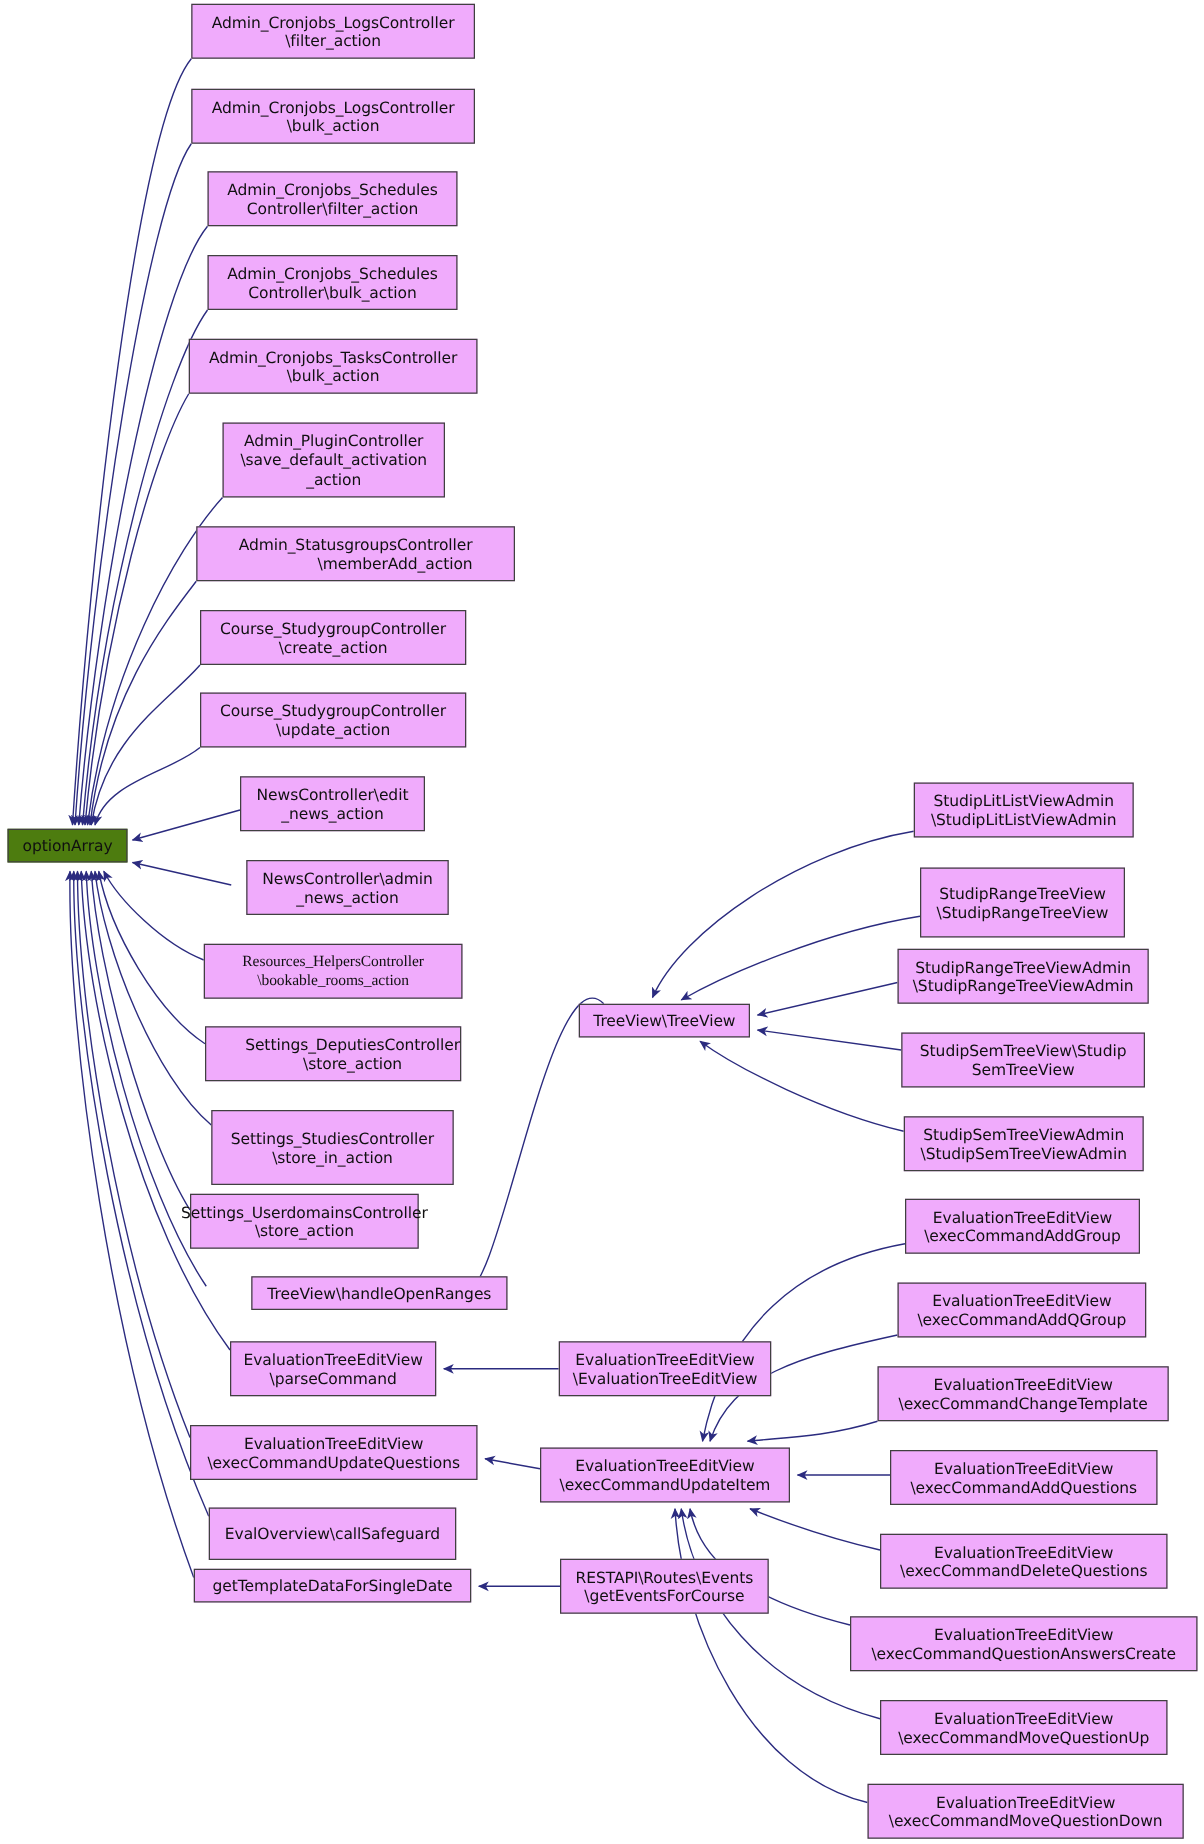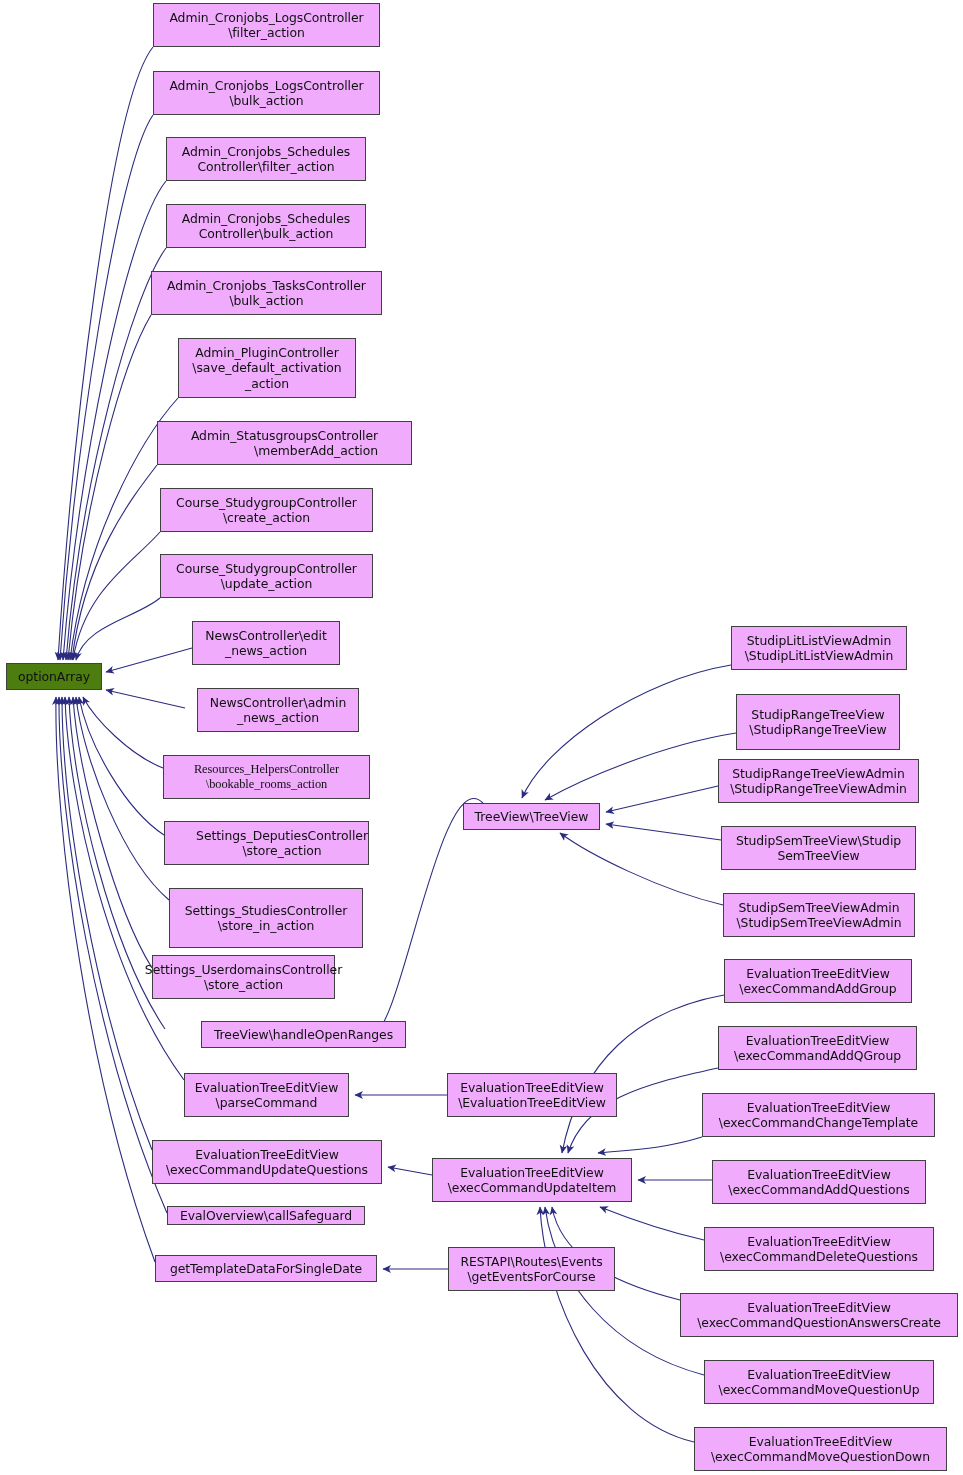--- a/index.html
+++ b/index.html
@@ -125,21 +125,21 @@
 \store_action</span></div>
     <div class="node" style="left: 169px; top: 888px; width: 194px; height: 60px;"><span>Settings_StudiesController
 \store_in_action</span></div>
     <div class="node" style="left: 152px; top: 955px; width: 183px; height: 44px;"><span>Settings_UserdomainsController
 \store_action</span></div>
     <div class="node" style="left: 165px; top: 1021px; width: 205px; height: 27px; margin-left: 36px;"><span>TreeView\handleOpenRanges</span></div>
     <div class="node" style="left: 184px; top: 1073px; width: 165px; height: 44px;"><span>EvaluationTreeEditView
 \parseCommand</span></div>
     <div class="node" style="left: 152px; top: 1140px; width: 230px; height: 44px;"><span>EvaluationTreeEditView
 \execCommandUpdateQuestions</span></div>
-    <div class="node" style="left: 167px; top: 1206px; width: 198px; height: 19px;"><span>EvalOverview\callSafeguard</span></div>
+    <div class="node" style="left: 167px; top: 1206px; width: 198px; height: 42px;"><span>EvalOverview\callSafeguard</span></div>
     <div class="node" style="left: 155px; top: 1255px; width: 222px; height: 27px;"><span>getTemplateDataForSingleDate</span></div>
     <div class="node" style="left: 463px; top: 803px; width: 137px; height: 27px;"><span>TreeView\TreeView</span></div>
     <div class="node" style="left: 447px; top: 1073px; width: 170px; height: 44px;"><span>EvaluationTreeEditView
 \EvaluationTreeEditView</span></div>
     <div class="node" style="left: 432px; top: 1158px; width: 200px; height: 44px;"><span>EvaluationTreeEditView
 \execCommandUpdateItem</span></div>
     <div class="node" style="left: 448px; top: 1247px; width: 167px; height: 44px;"><span>RESTAPI\Routes\Events
 \getEventsForCourse</span></div>
     <div class="node" style="left: 731px; top: 626px; width: 176px; height: 44px;"><span>StudipLitListViewAdmin
 \StudipLitListViewAdmin</span></div>

